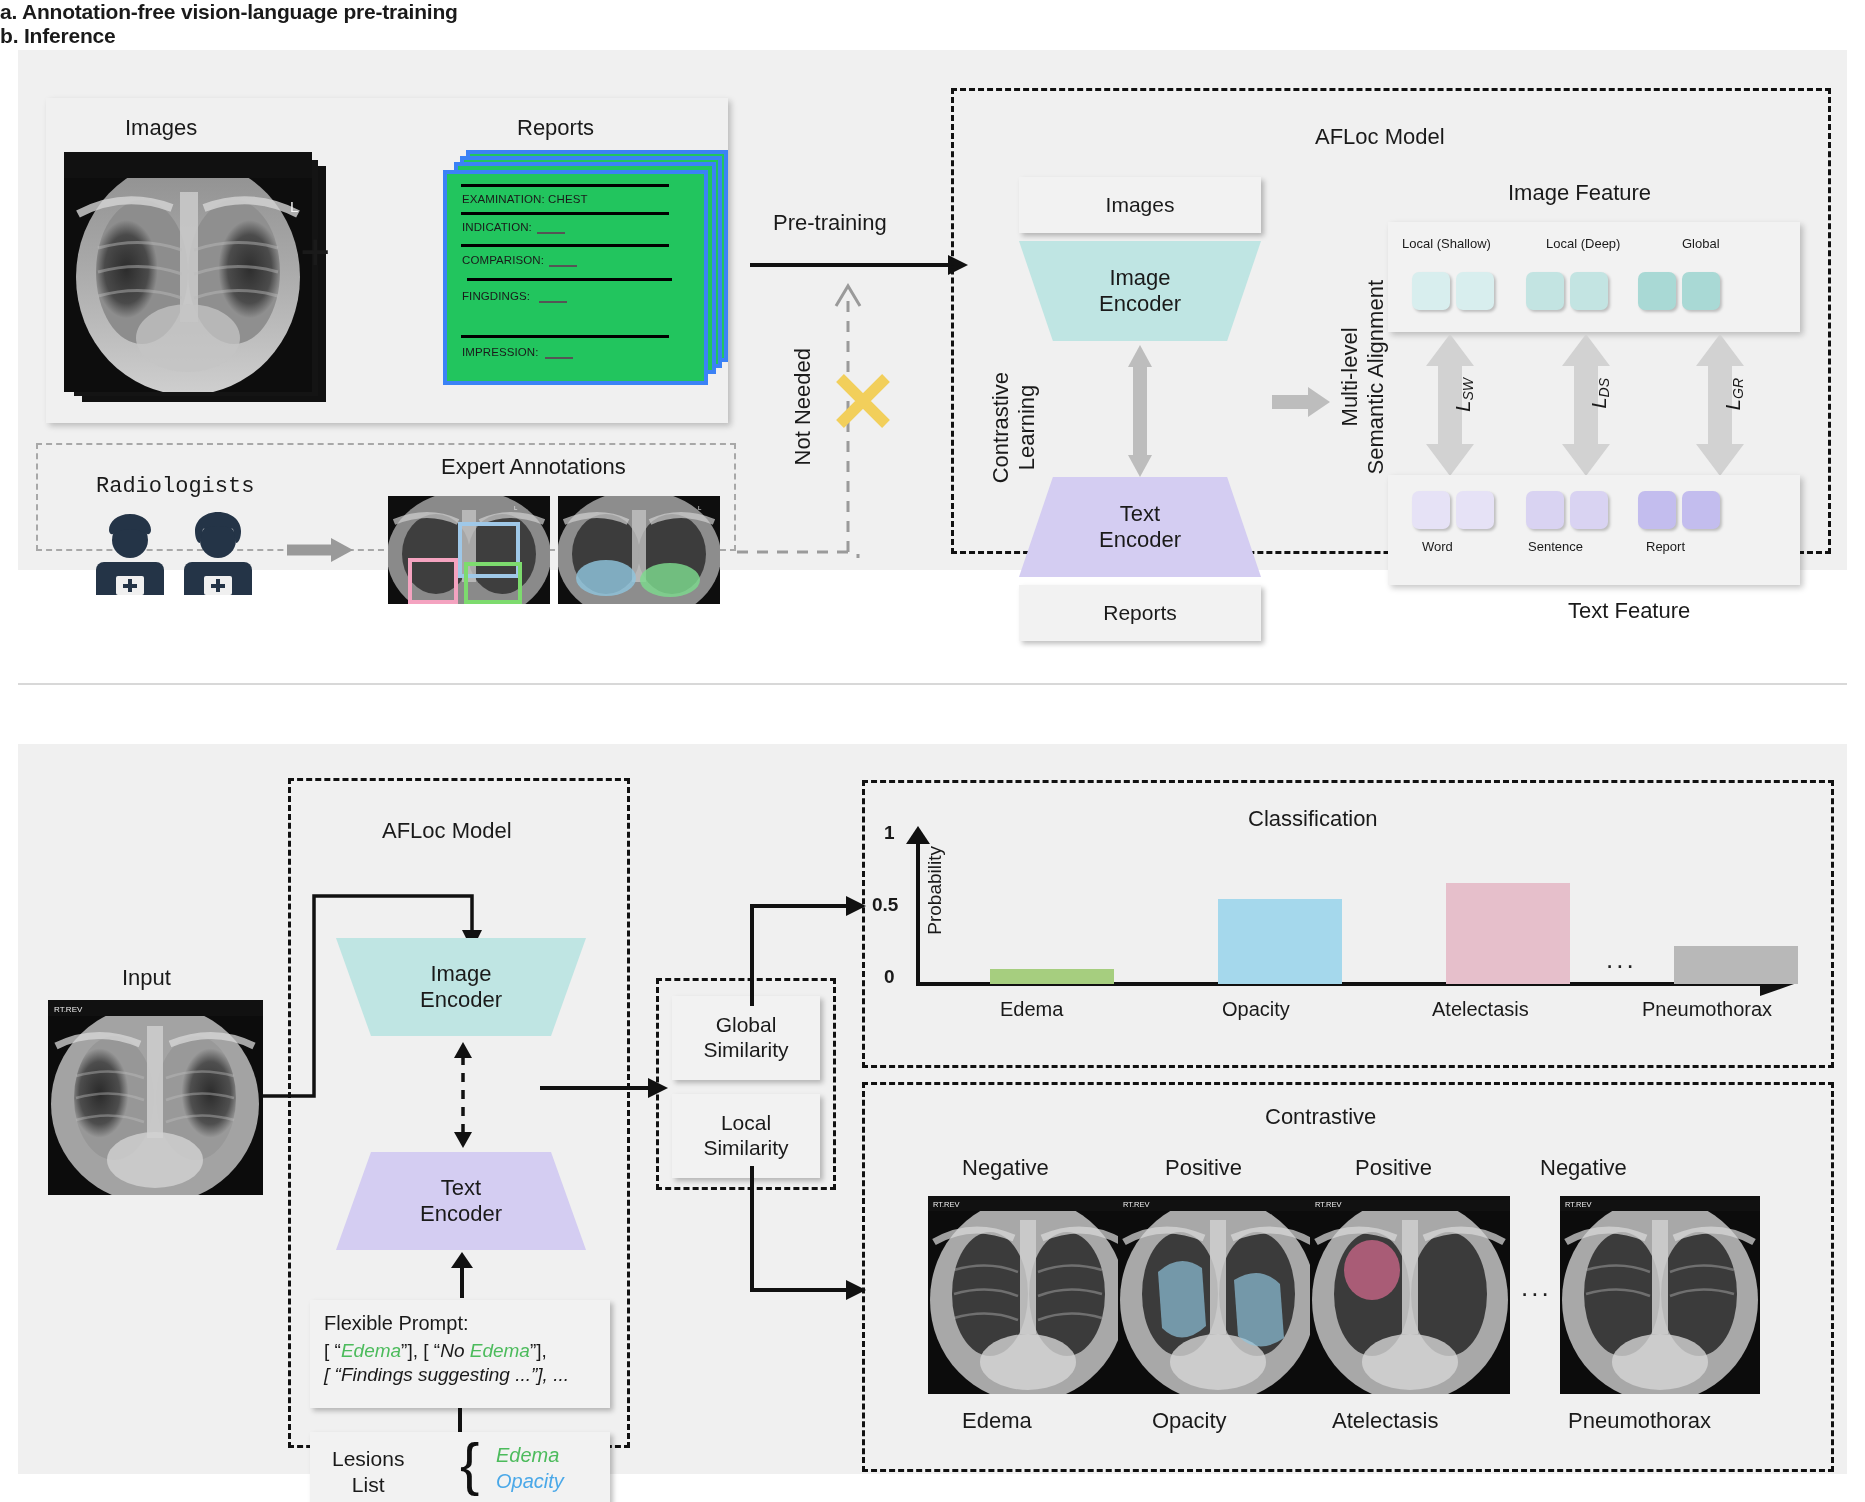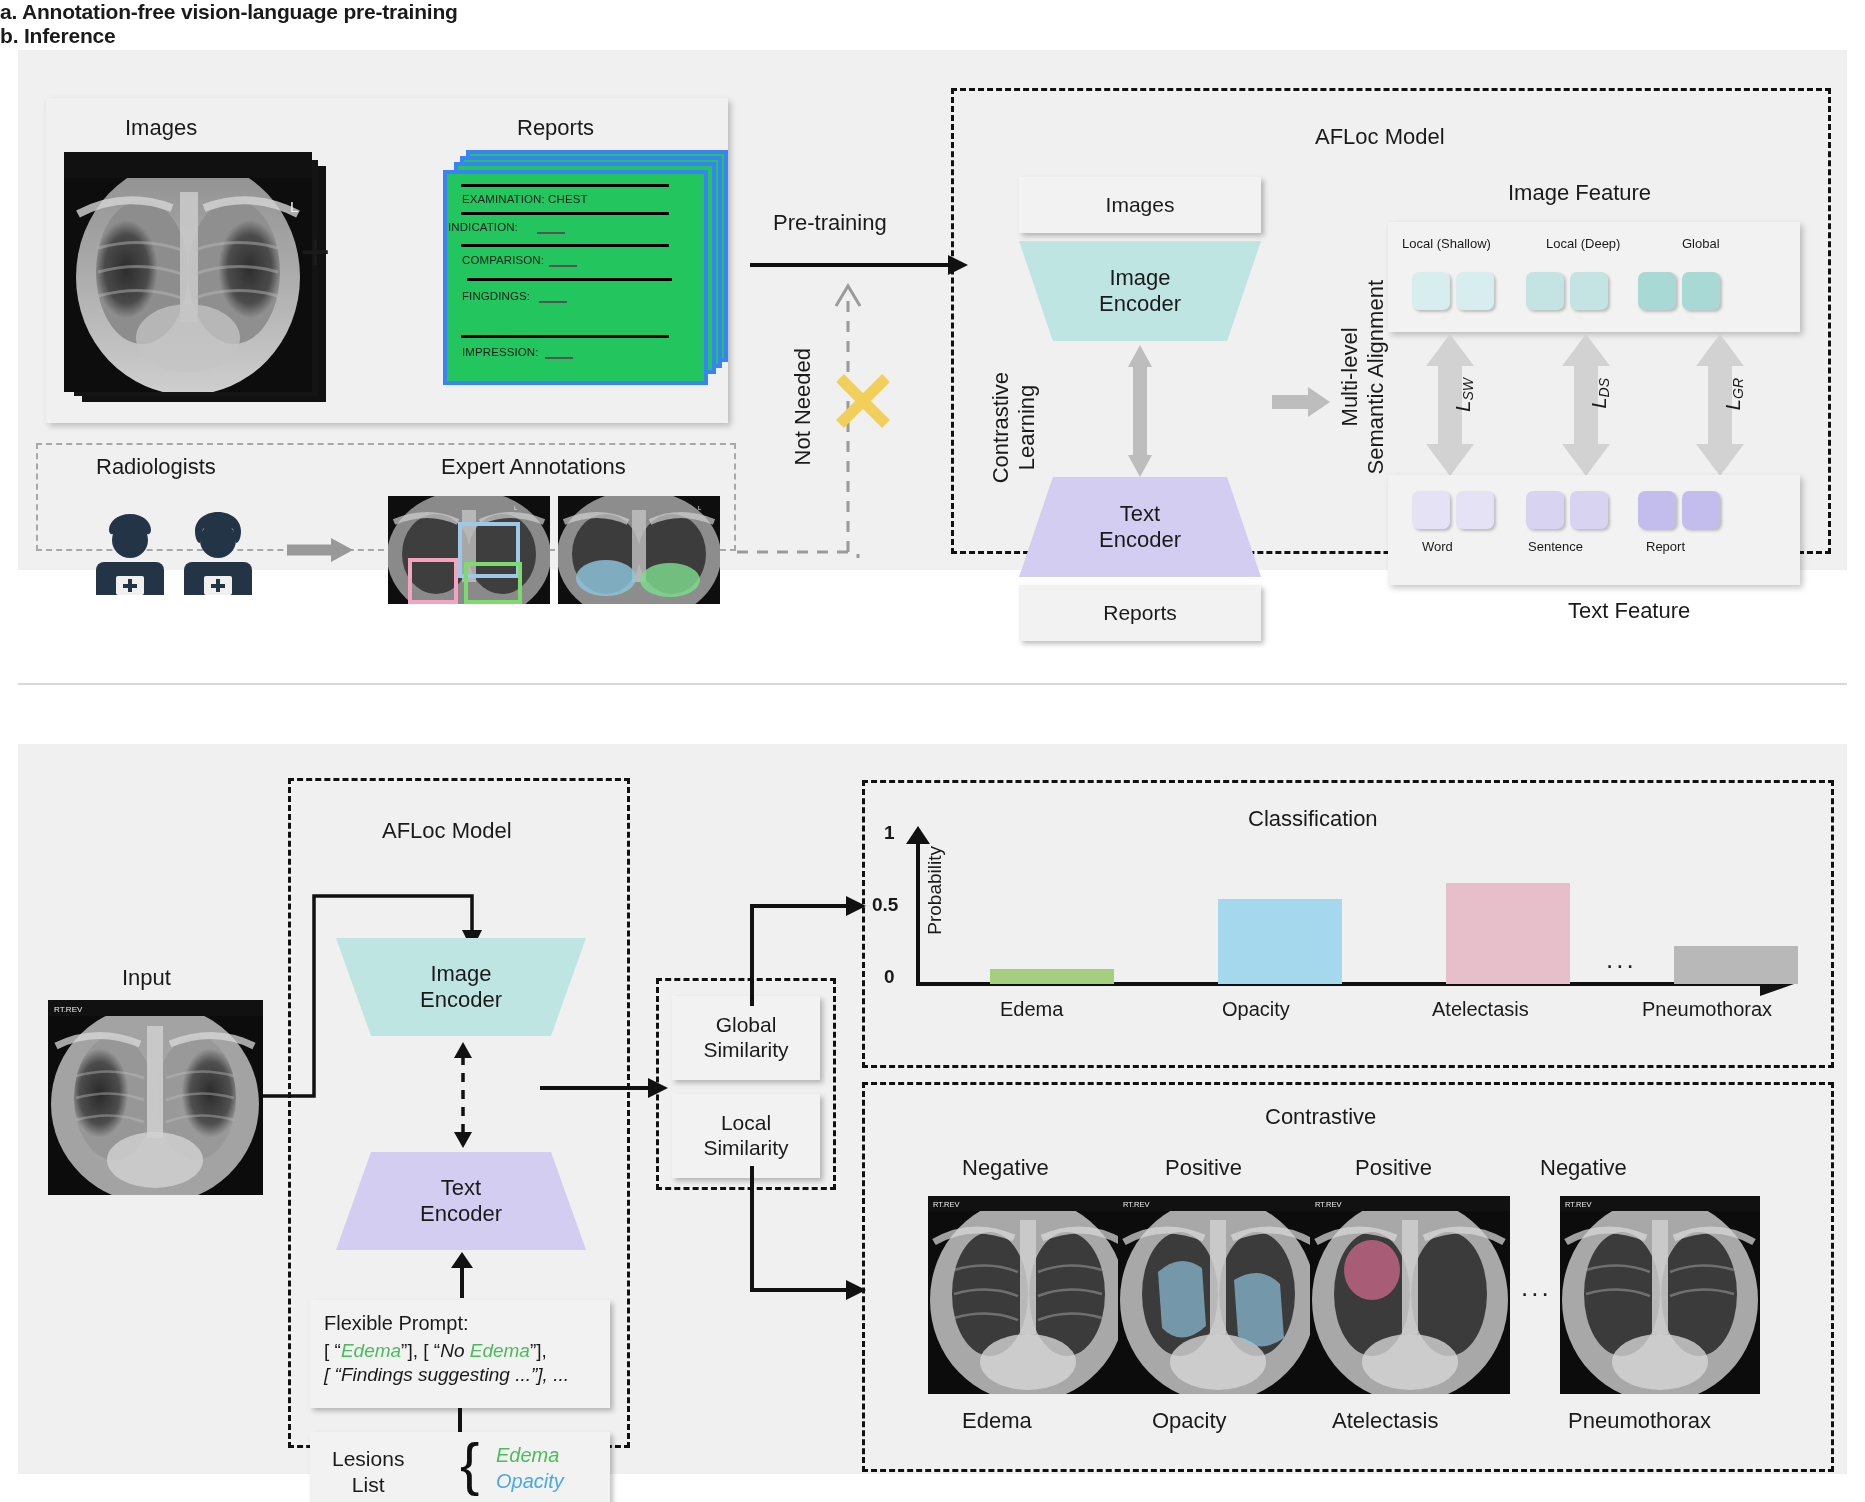--- a/index.html
+++ b/index.html
@@ -108,35 +108,35 @@
 
 <div class="lbl" style="left:300px; top:222px; font-size:52px; font-weight:300;">+</div>
 
 <div class="rep-sheet" style="left:466px; top:150px; width:262px; height:212px;"></div>
 <div class="rep-sheet" style="left:460px; top:156px; width:262px; height:212px;"></div>
 <div class="rep-sheet" style="left:454px; top:162px; width:262px; height:212px;"></div>
 <div class="rep-sheet" style="left:443px; top:170px; width:265px; height:215px;">
   <div class="rep-rule" style="left:14px; top:10px; width:208px;"></div>
   <div class="rep-txt" style="left:15px; top:19px;">EXAMINATION:   CHEST</div>
   <div class="rep-rule" style="left:14px; top:38px; width:208px;"></div>
-  <div class="rep-txt" style="left:1px; top:47px;">INDICATION:</div>
+  <div class="rep-txt" style="left:15px; top:47px;">INDICATION:</div>
   <div class="blank" style="left:90px; top:58px; width:28px;"></div>
   <div class="rep-rule" style="left:14px; top:70px; width:208px;"></div>
   <div class="rep-txt" style="left:15px; top:80px;">COMPARISON:</div>
   <div class="blank" style="left:102px; top:91px; width:28px;"></div>
   <div class="rep-rule" style="left:20px; top:104px; width:205px;"></div>
   <div class="rep-txt" style="left:15px; top:116px;">FINGDINGS:</div>
   <div class="blank" style="left:92px; top:127px; width:28px;"></div>
   <div class="rep-rule" style="left:14px; top:161px; width:208px;"></div>
   <div class="rep-txt" style="left:15px; top:172px;">IMPRESSION:</div>
   <div class="blank" style="left:98px; top:183px; width:28px;"></div>
 </div>
 
 <div class="dash-box-gray" style="left:36px; top:443px; width:700px; height:108px; border-width:2px;"></div>
-<div class="lbl" style="left:96px; top:454px;">Radiologists</div>
+<div class="lbl" style="left:96px; top:474px;font-family:Liberation Mono, monospace;">Radiologists</div>
 <div class="lbl" style="left:441px; top:454px;">Expert Annotations</div>
 
 <svg style="position:absolute; left:90px; top:500px;" width="190" height="95" viewBox="0 0 190 95">
   <g fill="#243447">
     <path d="M40 22a18 18 0 1 1 0 36 18 18 0 0 1 0-36z"></path>
     <path d="M40 14c-13 0-21 8-21 16 0 3 2 5 4 4 5-3 11-5 17-5s12 2 17 5c2 1 4-1 4-4 0-8-8-16-21-16z"></path>
     <path d="M14 62h52a8 8 0 0 1 8 8v25H6V70a8 8 0 0 1 8-8z" fill="#243447"></path>
     <rect x="26" y="76" width="28" height="19" rx="2" fill="#f0f0f0"></rect>
     <rect x="38" y="79" width="4" height="13" fill="#243447"></rect>
     <rect x="33" y="84" width="14" height="4" fill="#243447"></rect>

